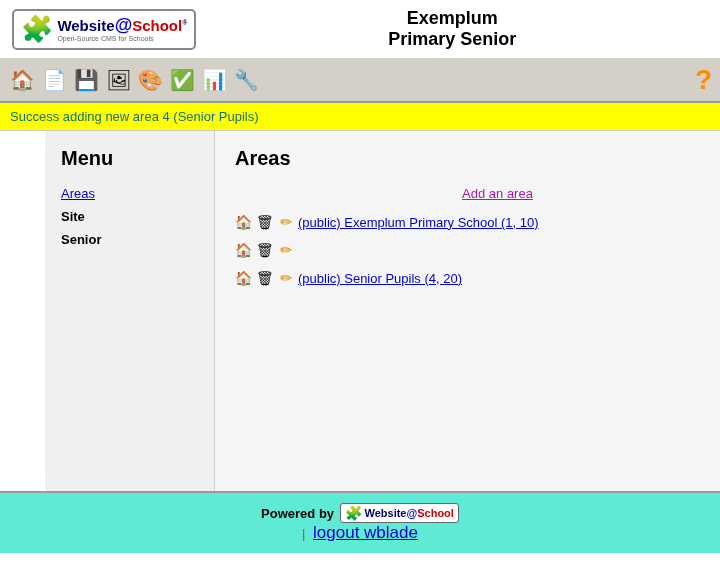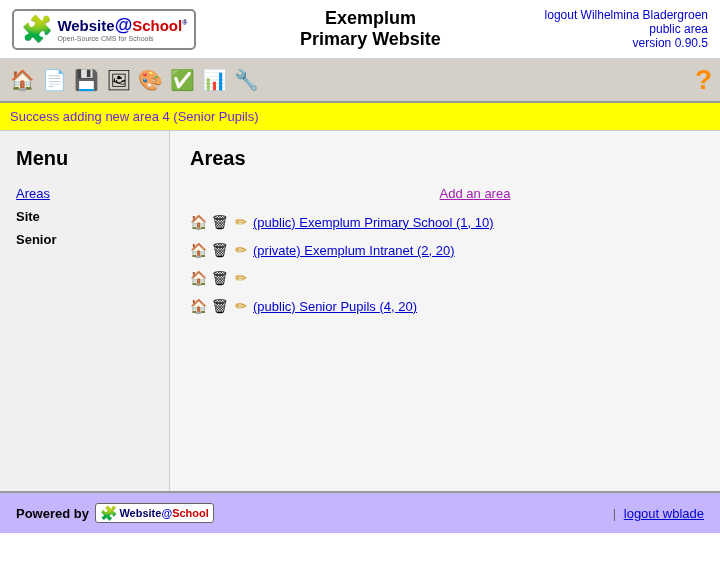--- a/index.html
+++ b/index.html
@@ -52,30 +52,31 @@
     .help-icon {
       font-size: 28px;
       color: #ff8c00;
       font-weight: bold;
       cursor: pointer;
     }
 
     
     #success-bar {
       background: #ffff00;
-      color: #6d28d9;
+      color: #0f766e;
       padding: 6px 10px;
       font-size: 13px;
       border-bottom: 1px solid #ccc;
     }
 
     
     #content {
       display: flex;
       min-height: 360px;
+      padding-left: 45px;
     }
 
     
     #sidebar {
       width: 170px;
       border-right: 1px solid #ccc;
       padding: 16px 16px;
       background: #f0f0f0;
     }
     #sidebar h2 {
@@ -142,38 +143,39 @@
       font-size: 13px;
       cursor: pointer;
     }
     
     .icon-home::before { content: "🏠"; font-size: 14px; }
     .icon-trash::before { content: "🗑"; font-size: 14px; }
     .icon-edit::before { content: "✏"; font-size: 14px; color: #cc8800; }
 
     
     #footer {
-      background: #c4b5fd;
+      background: #5eead4;
       border-top: 2px solid #999;
       padding: 10px 16px;
       display: flex;
       align-items: center;
       justify-content: space-between;
+      flex-direction: column;
     }
     #footer .powered-by {
       font-weight: bold;
       font-size: 13px;
       display: flex;
       align-items: center;
       gap: 6px;
     }
     #footer .logout-link {
       color: #0000cc;
       text-decoration: underline;
-      font-size: 13px;
+      font-size: 17px;
       cursor: pointer;
     }
     #footer .separator {
       color: #666;
       margin-right: 4px;
     }
 
     
     .footer-logo {
       display: inline-flex;
@@ -231,32 +233,24 @@
           Website<span class="at">@</span><span class="sch">School</span><span class="reg">®</span>
         </span>
         <span class="line2">Open-Source CMS for Schools</span>
       </div>
     </div>
   </div>
 
   <div id="site-title">
     <div class="school-name">
       <div>Exemplum</div>
-      <div>Primary Website</div>
-    </div>
-  </div>
-
-  <div id="user-info">
-    <a href="#">
-      <span>logout</span>
-      <span>Wilhelmina Bladergroen</span>
-    </a><br>
-    <span>public area</span><br>
-    <span>version 0.90.5</span>
-  </div>
+      <div>Primary Senior</div>
+    </div>
+  </div>
+
 </div>
 
 <div id="toolbar">
   <span class="tb-icon" title="Home">🏠</span>
   <span class="tb-icon" title="Page">📄</span>
   <span class="tb-icon" title="Save">💾</span>
   <span class="tb-icon" title="Image">🖼</span>
   <span class="tb-icon" title="Theme">🎨</span>
   <span class="tb-icon" title="Check">✅</span>
   <span class="tb-icon" title="Chart">📊</span>
@@ -283,26 +277,20 @@
 
     <a href="#" class="add-area-link">Add an area</a>
 
     <div class="area-row">
       <span class="area-icon icon-home"></span>
       <span class="area-icon icon-trash"></span>
       <span class="area-icon icon-edit"></span>
       <a href="#" class="area-link">(public) Exemplum Primary School (1, 10)</a>
     </div>
 
-    <div class="area-row">
-      <span class="area-icon icon-home"></span>
-      <span class="area-icon icon-trash"></span>
-      <span class="area-icon icon-edit"></span>
-      <a href="#" class="area-link">(private) Exemplum Intranet (2, 20)</a>
-    </div>
 
     <div class="area-row">
       <span class="area-icon icon-home"></span>
       <span class="area-icon icon-trash"></span>
       <span class="area-icon icon-edit"></span>
     </div>
 
     <div class="area-row">
       <span class="area-icon icon-home"></span>
       <span class="area-icon icon-trash"></span>

